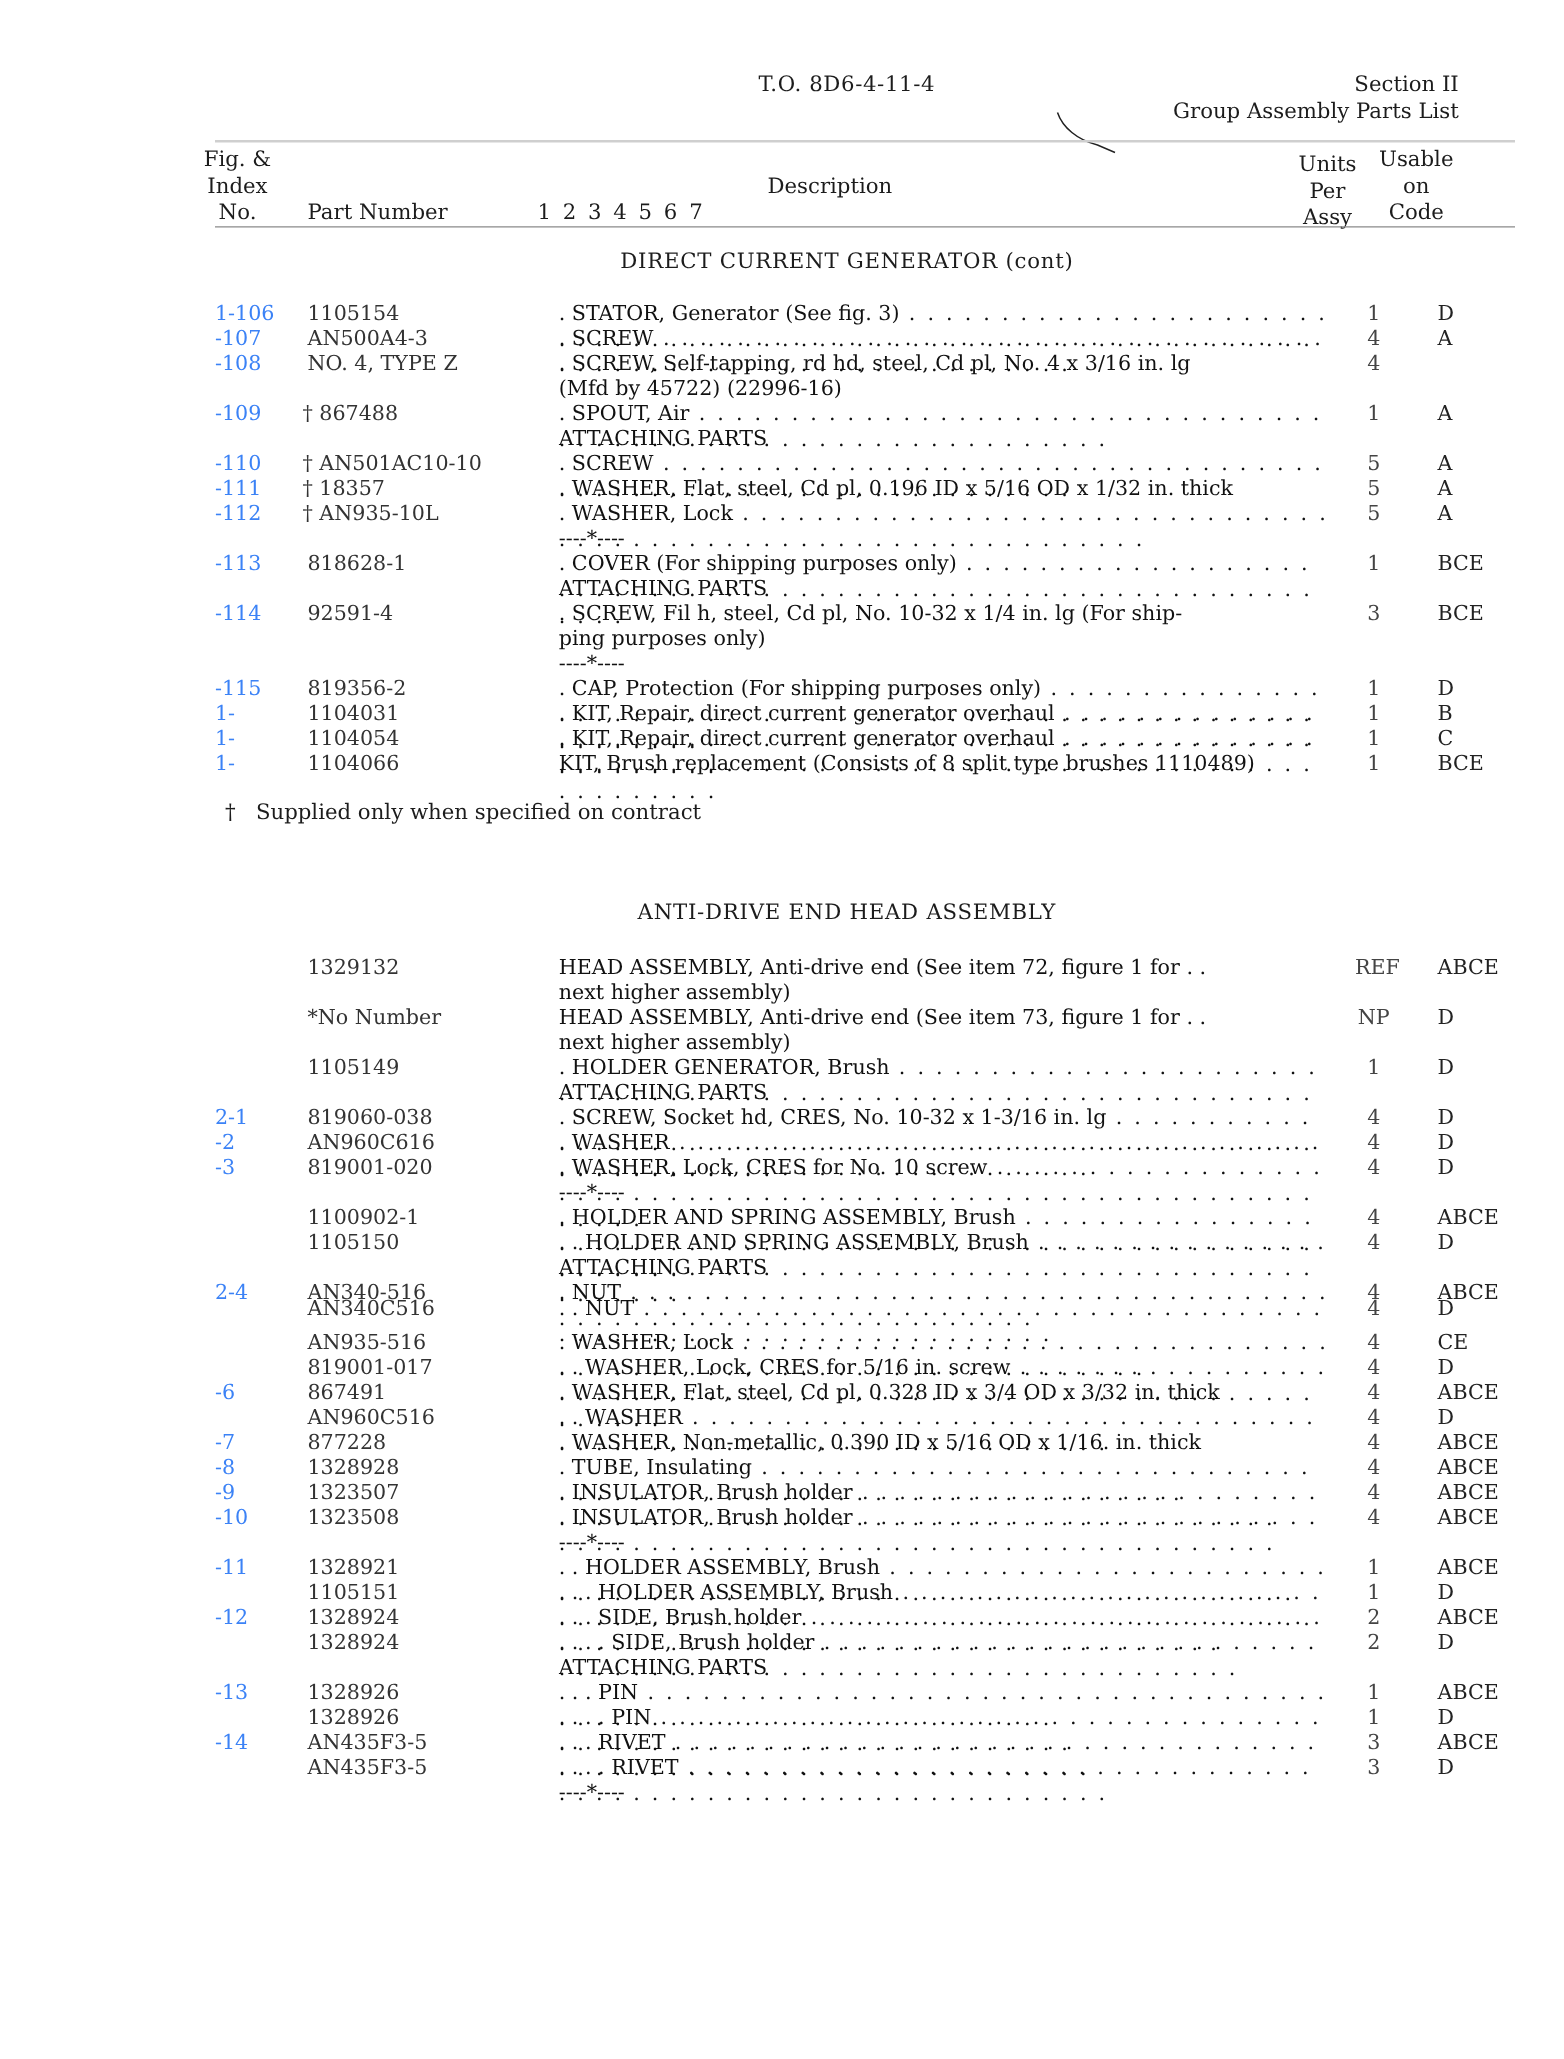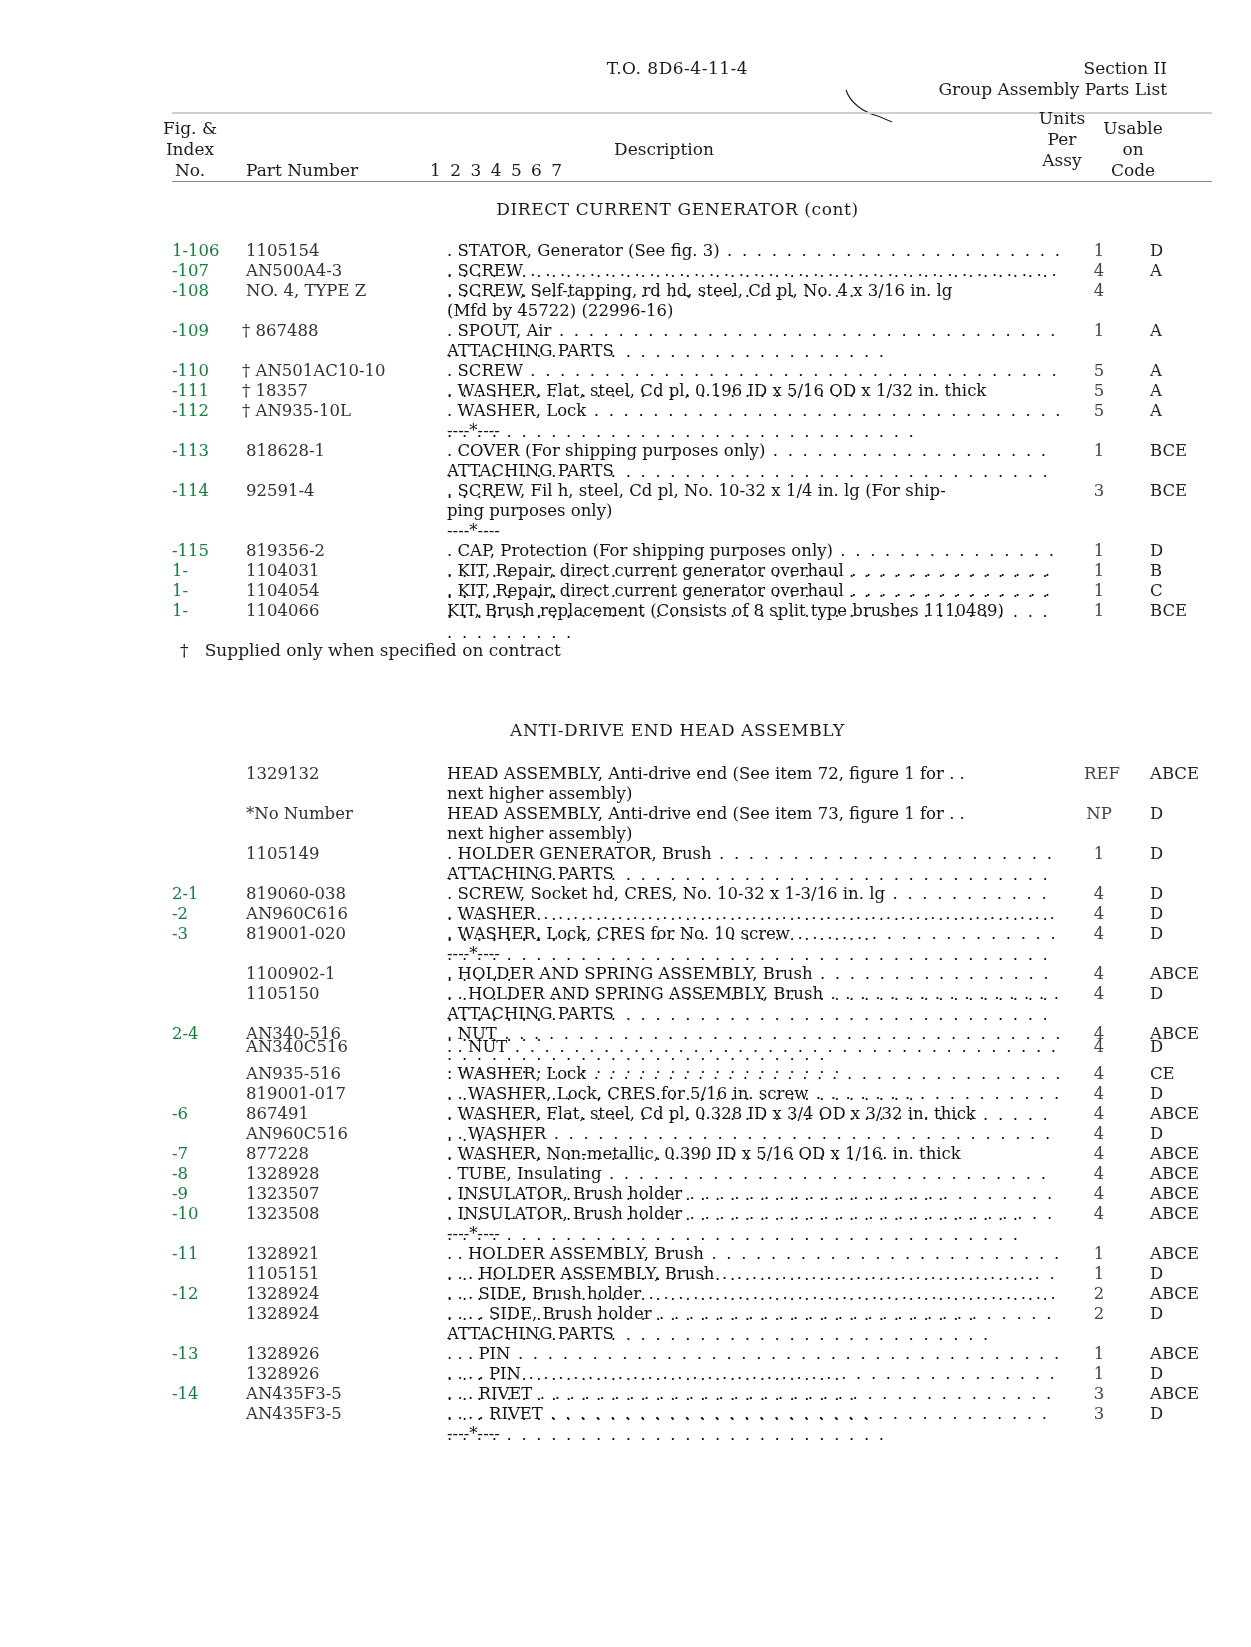--- a/index.html
+++ b/index.html
@@ -37,21 +37,21 @@
     .colhead { font-size: 17px; line-height: 21px; position: absolute; }
     .center { text-align: center; }
     .section-title {
       left: 0; width: 1251px; text-align: center; font-size: 17px;
       letter-spacing: 0.6px; padding-left: 40px; box-sizing: border-box;
     }
     .row {
       position: absolute; left: 0; width: 1251px; height: 21px;
       font-size: 16.5px; line-height: 21px;
     }
-    .row .fig { position: absolute; left: 140px; color: #15803d; }
+    .row .fig { position: absolute; left: 140px; color: #3b82f6; }
     .row .pn { position: absolute; left: 214px; color: #333; }
     .row .pn.dagger { left: 210px; }
     .row .desc { position: absolute; left: 415px; width: 616px; overflow: hidden; color: #111; }
     .row .units { position: absolute; left: 1052px; width: 30px; text-align: center; color: #444; }
     .row .code { position: absolute; left: 1118px; color: #222; }
     .dots::after {
       content: " . . . . . . . . . . . . . . . . . . . . . . . . . . . . . . . . . . . . . . . . . . . . . . . . . . . . . . . . . . . . . . . .";
       letter-spacing: 2.2px;
     }
     .footnote { left: 148px; font-size: 17px; }
@@ -76,21 +76,21 @@
 
   <div>
     <div class="colhead center" style="left:128px; width:60px; top:118px;">
       <div>Fig. &amp;</div>
       <div>Index</div>
       <div>No.</div>
     </div>
     <div class="colhead" style="left:214px; top:160px;">Part Number</div>
     <div class="colhead" style="left:398px; top:160px; word-spacing:4px;">1 2 3 4 5 6 7</div>
     <div class="colhead" style="left:582px; top:139px;">Description</div>
-    <div class="colhead center" style="left:1000px; width:60px; top:108px;text-align:center;">
+    <div class="colhead center" style="left:1000px; width:60px; top:122px;text-align:center;">
       <div>Units</div>
       <div>Per</div>
       <div>Assy</div>
     </div>
     <div class="colhead center" style="left:1068px; width:66px; top:118px;">
       <div>Usable</div>
       <div>on</div>
       <div>Code</div>
     </div>
   </div>

